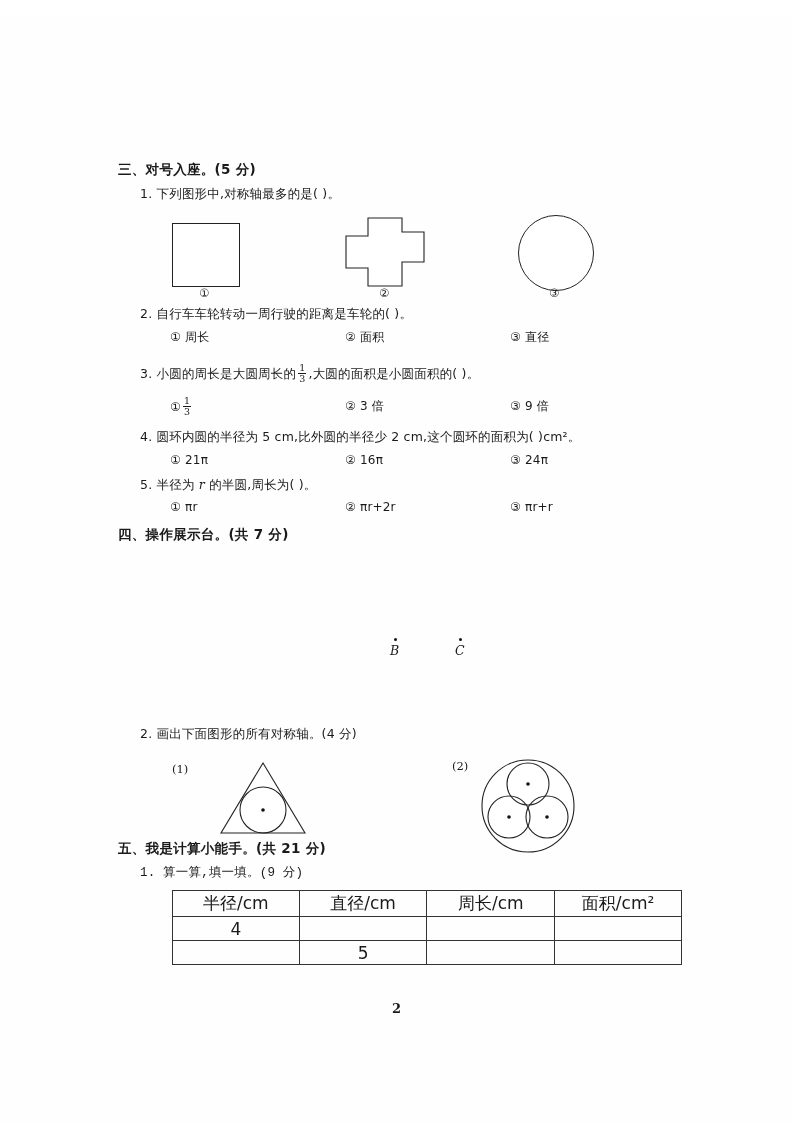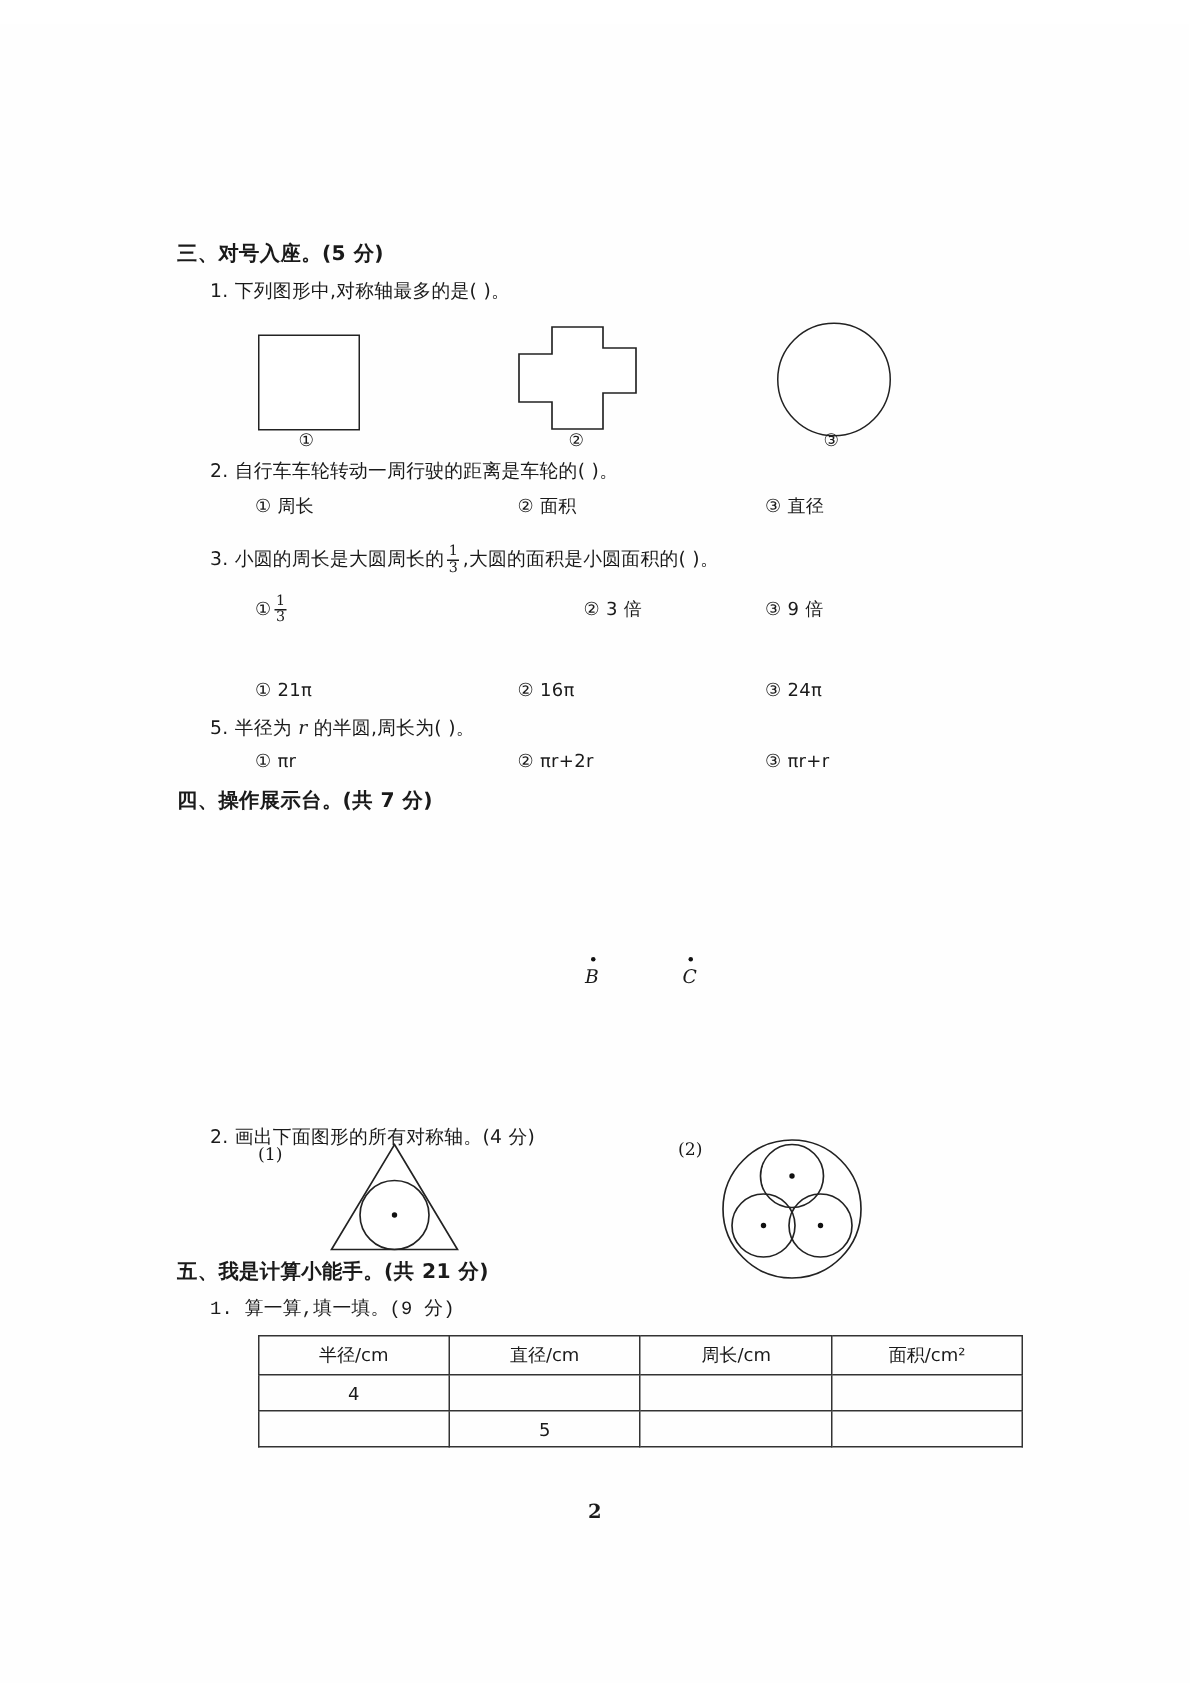--- a/index.html
+++ b/index.html
@@ -86,21 +86,21 @@
   .pt-dot {
     position: absolute;
     width: 3px; height: 3px;
     background: #111;
     border-radius: 50%;
   }
   
   .tbl {
     position: absolute;
     border-collapse: collapse;
-    font-size: 12px;
+    font-size: 17px;
   }
   .tbl td, .tbl th {
     border: 1px solid #333;
     height: 23px;
     text-align: center;
     font-weight: normal;
     padding: 0;
   }
   .tbl .hdr td {
     height: 25px;
@@ -144,23 +144,24 @@
   <div class="t opt" style="left:345px; top:315px;">② 面积</div>
   <div class="t opt" style="left:510px; top:315px;">③ 直径</div>
 
   <div class="t qline" style="left:140px; top:347px;">
     <span>3. 小圆的周长是大圆周长的</span><span class="frac"><span class="num">1</span><span class="den">3</span></span><span>,大圆的面积是小圆面积的(      )。</span>
   </div>
 
   <div class="t opt" style="left:170px; top:380px;">
     <span class="circnum">①</span><span class="frac"><span class="num">1</span><span class="den">3</span></span>
   </div>
-  <div class="t opt" style="left:345px; top:384px;margin-left:44px;">② 3 倍</div>
+  <div class="t opt" style="left:345px; top:384px;">② 3 倍</div>
   <div class="t opt" style="left:510px; top:384px;">③ 9 倍</div>
 
+  <div class="t qline" style="left:140px; top:415px;">4. 圆环内圆的半径为 5 cm,比外圆的半径少 2 cm,这个圆环的面积为(      )cm²。</div>
   <div class="t opt" style="left:170px; top:438px;">① 21π</div>
   <div class="t opt" style="left:345px; top:438px;">② 16π</div>
   <div class="t opt" style="left:510px; top:438px;">③ 24π</div>
 
   <div class="t qline" style="left:140px; top:463px;">
     <span>5. 半径为</span>
     <span class="italic-var">r</span>
     <span>的半圆,周长为(      )。</span>
   </div>
   <div class="t opt" style="left:170px; top:485px;">① πr</div>
@@ -172,21 +173,21 @@
 
   <div class="fig" style="left:390px; top:622px;">
     <div class="pt-dot" style="left:4px; top:0px;"></div>
     <div class="t italic-var" style="left:0px; top:7px; font-size:12.5px;">B</div>
   </div>
   <div class="fig" style="left:455px; top:622px;">
     <div class="pt-dot" style="left:4px; top:0px;"></div>
     <div class="t italic-var" style="left:0px; top:7px; font-size:12.5px;">C</div>
   </div>
 
-  <div class="t qline" style="left:140px; top:712px;margin-top:24px;">2. 画出下面图形的所有对称轴。(4 分)</div>
+  <div class="t qline" style="left:140px; top:712px;">2. 画出下面图形的所有对称轴。(4 分)</div>
 
   <div class="t figlabel serif" style="left:172px; top:748px;">(1)</div>
 
   <div class="fig" style="left:218px; top:744px; width:90px; height:76px;">
     <svg width="90" height="76" viewBox="0 0 90 76">
       <polygon points="45,3 87,73 3,73" fill="#ffffff" stroke="#222" stroke-width="1.1"></polygon>
       <circle cx="45" cy="50" r="23" fill="none" stroke="#222" stroke-width="1.1"></circle>
       <circle cx="45" cy="50" r="1.8" fill="#111"></circle>
     </svg>
   </div>

